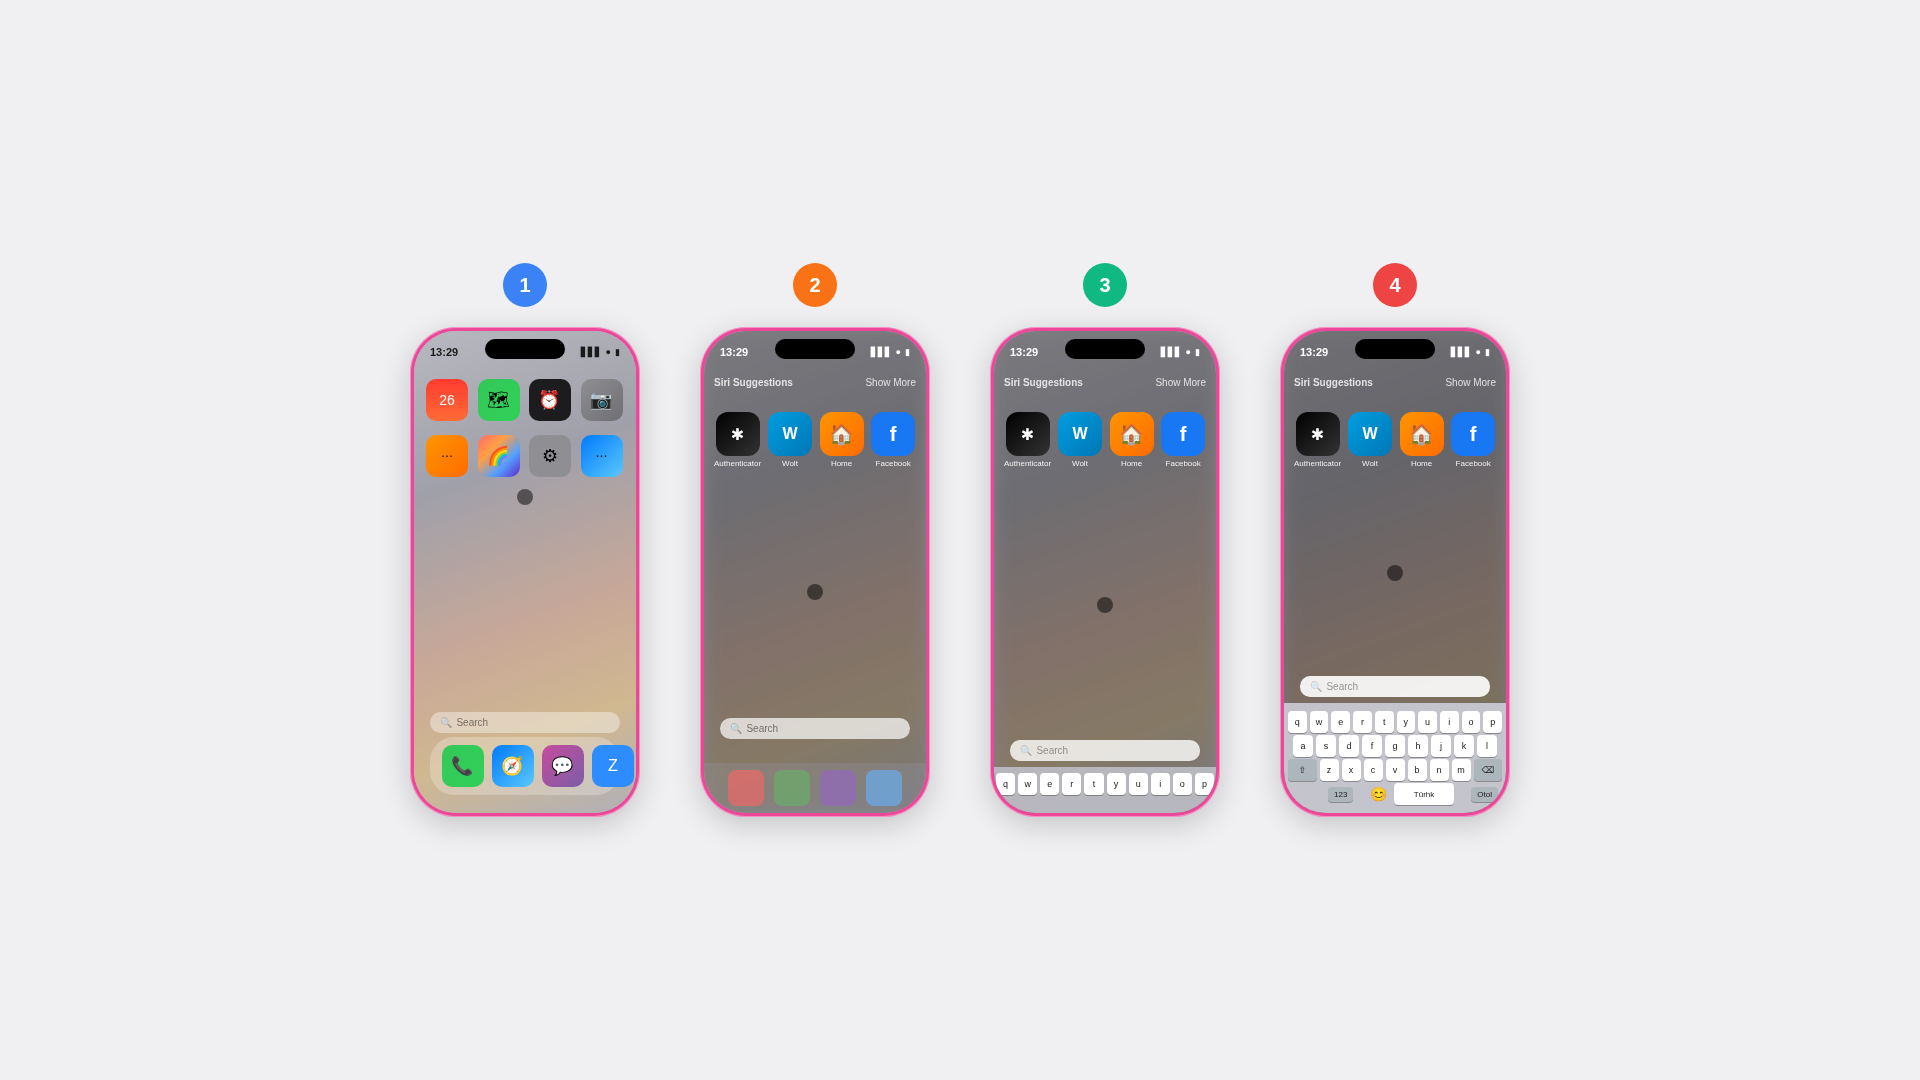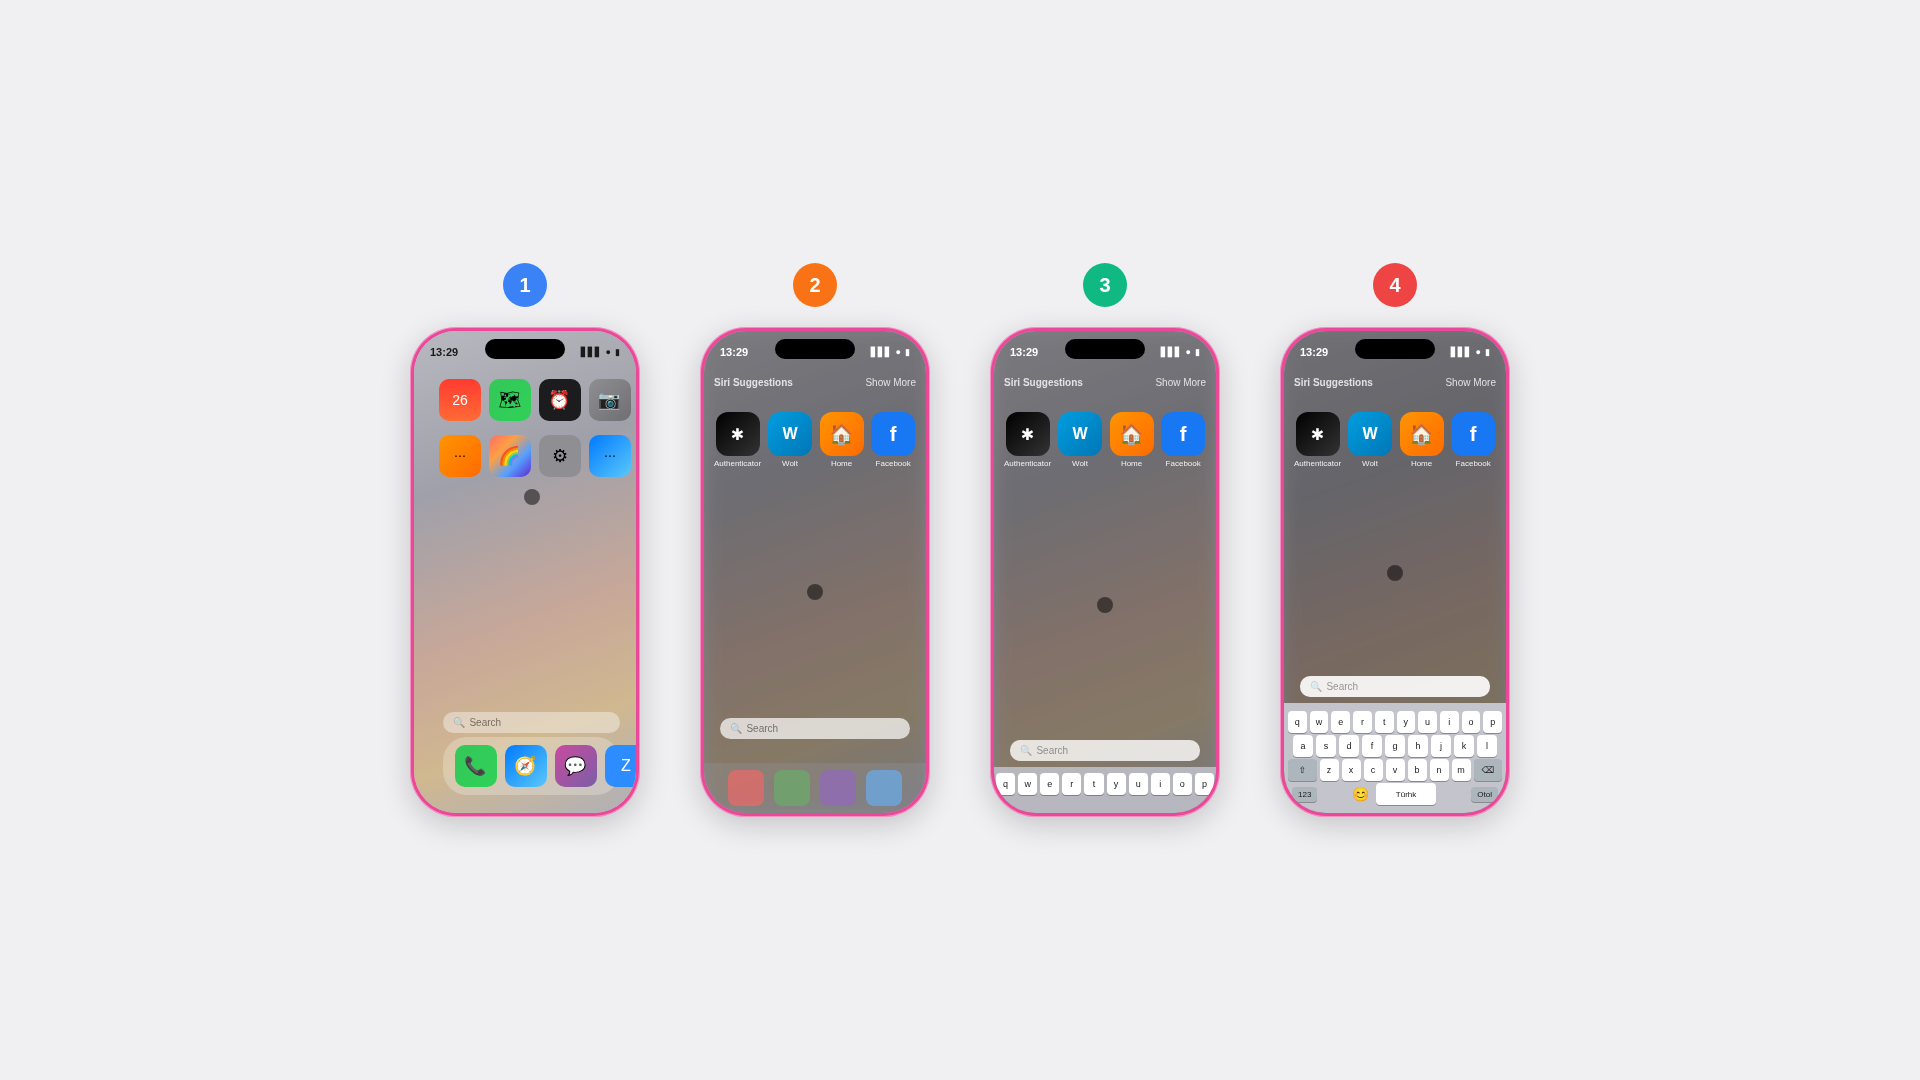--- a/index.html
+++ b/index.html
@@ -255,20 +255,21 @@
       align-items: center;
       margin: 2px 4px;
     }
     .key-123 {
       background: #adb5bd;
       border-radius: 4px;
       padding: 3px 6px;
       font-size: 8px;
       color: #1a1a1a;
       box-shadow: 0 1px 0 rgba(0,0,0,0.3);
+      margin-left: 36px;
     }
     .key-return {
       background: #adb5bd;
       border-radius: 4px;
       padding: 3px 6px;
       font-size: 8px;
       color: #1a1a1a;
       box-shadow: 0 1px 0 rgba(0,0,0,0.3);
     }
     .search-input-bar {
@@ -322,21 +323,21 @@
         <div class="status-bar">
           <span class="status-time">13:29</span>
           <div class="dynamic-island"></div>
           <div class="status-right">
             <span>▋▋▋</span>
             <span>●</span>
             <span>▮</span>
           </div>
         </div>
 
-        <div class="phone1-content" style="position:relative;z-index:5;margin-left:13px;">
+        <div class="phone1-content" style="position:relative;z-index:5;">
           <div>
             <div class="app-grid">
               <div class="app-icon ic-calendar">
                   <span style="font-size:14px;color:white;">26</span>
                 </div>
               <div class="app-icon ic-maps">
                   <span style="font-size:18px;">🗺</span>
                 </div>
               <div class="app-icon ic-clock">
                   <span style="font-size:18px;">⏰</span>

